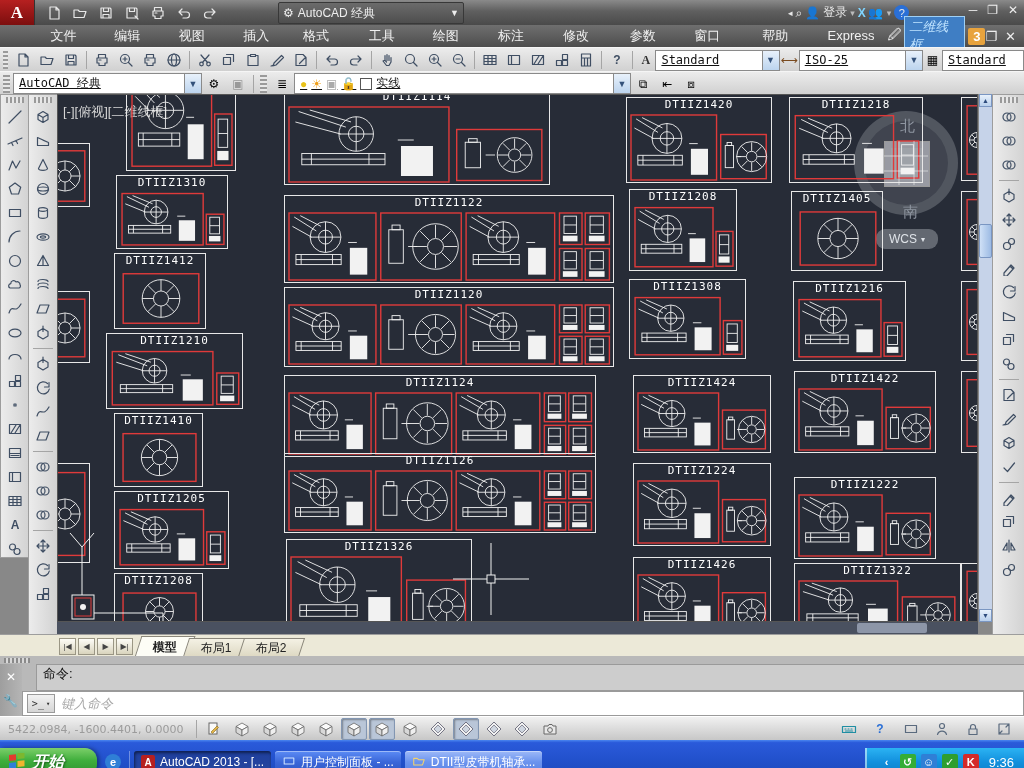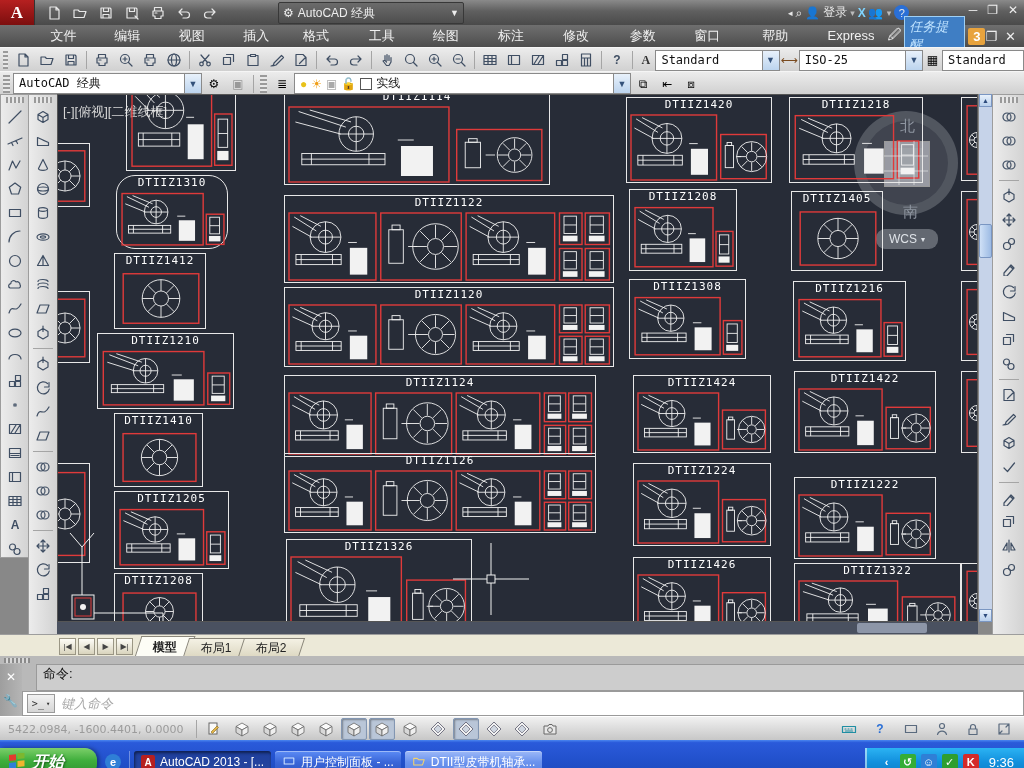--- a/index.html
+++ b/index.html
@@ -29,21 +29,21 @@
   #taskremind .tr-badge{background:#e8a33d;color:#fff;font-weight:bold;padding:1px 5px;border-radius:2px;}
   .docwin{display:flex;gap:8px;color:#eee;margin:0 8px 0 6px;}
   
   .toolrow{left:0;width:1024px;height:24px;background:linear-gradient(#ececec,#cfcfcf);
     border-top:1px solid #f5f5f5;border-bottom:1px solid #9d9d9d;display:flex;align-items:center;}
   #toolrow1{top:47px;} #toolrow2{top:71px;height:23px;}
   .grip{width:7px;height:18px;margin:0 3px;background:repeating-linear-gradient(#9a9a9a 0 2px,#e8e8e8 2px 4px);}
   .tbtn{width:22px;height:20px;display:flex;align-items:center;justify-content:center;border:1px solid transparent;border-radius:2px;}
   .tsep{width:1px;height:18px;background:#a5a5a5;margin:0 3px;}
   .combo{height:19px;background:#fff;border:1px solid #8a8a8a;display:flex;align-items:center;
-    font-size:12px;color:#111;padding-left:5px;position:relative;overflow:hidden;}
+    font-size:12px;color:#111;padding-left:5px;position:relative;overflow:hidden;text-decoration:underline;}
   .combo .carrow{position:absolute;right:0;top:0;width:16px;height:100%;
     background:linear-gradient(#e8f1fb,#bcd4ee);border-left:1px solid #8a8a8a;
     display:flex;align-items:center;justify-content:center;color:#33517a;font-size:9px;}
   .cadtext{font-family:"DejaVu Sans Mono",monospace;}
   
   .vstrip{top:94px;width:28px;background:linear-gradient(90deg,#ececec,#d2d2d2);border:1px solid #9d9d9d;}
   .vgrip{width:18px;height:6px;margin:2px auto;background:repeating-linear-gradient(90deg,#9a9a9a 0 2px,#e8e8e8 2px 4px);}
   .vbtn{width:24px;height:22px;margin:0 auto;display:flex;align-items:center;justify-content:center;border:1px solid transparent;border-radius:2px;}
   .vsep{width:20px;height:1px;background:#a5a5a5;margin:3px auto;}
   
@@ -194,21 +194,21 @@
         <div class="menu-item">绘图(D)</div>
         <div class="menu-item">标注(N)</div>
         <div class="menu-item">修改(M)</div>
         <div class="menu-item">参数(P)</div>
         <div class="menu-item">窗口(W)</div>
         <div class="menu-item">帮助(H)</div>
         <div class="menu-item">Express</div>
       </div>
     <div id="taskremind">
       <span>🖉</span>
-      <span class="tr-label">任务提醒</span>
+      <span class="tr-label">二维线框</span>
       <span class="tr-badge">3</span>
     </div>
     <div class="docwin" style="margin-left:auto;">
       <span>❐</span>
       <span>✕</span>
     </div>
   </div>
 
   <div id="toolrow1" class="abs toolrow">
     <div class="grip"></div>
@@ -1052,21 +1052,21 @@
           <line x1="44.8" y1="59.025999999999996" x2="44.8" y2="72.12100000000001" stroke="#f2f2f2" stroke-width="0.9"></line>
           <line x1="11.3848" y1="65.5735" x2="52.756" y2="65.5735" stroke="#f2f2f2" stroke-width="0.9"></line>
           <rect x="60.712" y="50.296" width="15.912" height="34.92" fill="#f2f2f2"></rect>
           <line x1="59.1208" y1="43.312" x2="67.0768" y2="43.312" stroke="#f2f2f2" stroke-width="0.9"></line>
           <rect x="87.64" y="40" width="17.34" height="51.3" fill="none" stroke="#e03a3a" stroke-width="1.4"></rect>
           <rect x="91.108" y="45.13" width="9.537" height="28.215" fill="none" stroke="#f2f2f2" stroke-width="0.9"></rect>
           <line x1="91.108" y1="59.494" x2="100.645" y2="59.494" stroke="#f2f2f2" stroke-width="0.9"></line>
           <rect x="90.241" y="76.936" width="11.271" height="9.234" fill="#f2f2f2"></rect>
         </svg>
       </div>
-      <div class="blk abs" style="left: 58px; top: 80px; width: 112px; height: 74px; border-radius: 19px;">
+      <div class="blk abs" style="left: 58px; top: 80px; width: 112px; height: 74px;">
         <div class="blk-label">DTIIZ1310</div>
         <svg width="112" height="74" style="top: 13px;">
           <rect x="5.04" y="4.53" width="81.12" height="51.41" fill="none" stroke="#e03a3a" stroke-width="1.4"></rect>
           <circle cx="39.1104" cy="23.037599999999998" r="11.8243" fill="none" stroke="#f2f2f2" stroke-width="0.9"></circle>
           <circle cx="39.1104" cy="23.037599999999998" r="5.3209349999999995" fill="none" stroke="#f2f2f2" stroke-width="0.9"></circle>
           <line x1="27.286099999999998" y1="23.037599999999998" x2="50.9347" y2="23.037599999999998" stroke="#f2f2f2" stroke-width="0.9"></line>
           <line x1="39.1104" y1="11.213299999999997" x2="39.1104" y2="34.8619" stroke="#f2f2f2" stroke-width="0.9"></line>
           <line x1="9.9072" y1="7.614599999999999" x2="32.01582" y2="18.307879999999997" stroke="#f2f2f2" stroke-width="0.9"></line>
           <line x1="15.5856" y1="6.5864" x2="35.56311" y2="14.760589999999997" stroke="#f2f2f2" stroke-width="0.9"></line>
           <line x1="8.2848" y1="14.812000000000001" x2="28.46853" y2="23.037599999999998" stroke="#f2f2f2" stroke-width="0.9"></line>
@@ -1091,21 +1091,21 @@
           <line x1="53.524" y1="31.5" x2="64.81" y2="31.5" stroke="#f2f2f2" stroke-width="0.9"></line>
           <line x1="51.32027142164759" y1="36.82027142164758" x2="59.30067855411896" y2="44.80067855411896" stroke="#f2f2f2" stroke-width="0.9"></line>
           <line x1="46" y1="39.024" x2="46" y2="50.31" stroke="#f2f2f2" stroke-width="0.9"></line>
           <line x1="40.679728578352425" y1="36.82027142164758" x2="32.69932144588105" y2="44.80067855411896" stroke="#f2f2f2" stroke-width="0.9"></line>
           <line x1="38.476" y1="31.5" x2="27.190000000000005" y2="31.500000000000004" stroke="#f2f2f2" stroke-width="0.9"></line>
           <line x1="40.679728578352425" y1="26.179728578352417" x2="32.69932144588104" y2="18.199321445881044" stroke="#f2f2f2" stroke-width="0.9"></line>
           <line x1="46" y1="23.976" x2="46" y2="12.690000000000001" stroke="#f2f2f2" stroke-width="0.9"></line>
           <line x1="51.32027142164759" y1="26.179728578352414" x2="59.30067855411896" y2="18.19932144588104" stroke="#f2f2f2" stroke-width="0.9"></line>
         </svg>
       </div>
-      <div class="blk abs" style="left: 39px; top: 238px; width: 137px; height: 76px;">
+      <div class="blk abs" style="left: 48px; top: 238px; width: 137px; height: 76px;">
         <div class="blk-label">DTIIZ1210</div>
         <svg width="137" height="76" style="top: 13px;">
           <rect x="5.29" y="4.55" width="100.62" height="53.35" fill="none" stroke="#e03a3a" stroke-width="1.4"></rect>
           <circle cx="47.550399999999996" cy="23.756" r="12.2705" fill="none" stroke="#f2f2f2" stroke-width="0.9"></circle>
           <circle cx="47.550399999999996" cy="23.756" r="5.521725" fill="none" stroke="#f2f2f2" stroke-width="0.9"></circle>
           <line x1="35.2799" y1="23.756" x2="59.820899999999995" y2="23.756" stroke="#f2f2f2" stroke-width="0.9"></line>
           <line x1="47.550399999999996" y1="11.485499999999998" x2="47.550399999999996" y2="36.0265" stroke="#f2f2f2" stroke-width="0.9"></line>
           <line x1="11.327200000000001" y1="7.7509999999999994" x2="40.1881" y2="18.8478" stroke="#f2f2f2" stroke-width="0.9"></line>
           <line x1="18.3706" y1="6.683999999999999" x2="43.869249999999994" y2="15.16665" stroke="#f2f2f2" stroke-width="0.9"></line>
           <line x1="9.3148" y1="15.220000000000002" x2="36.506949999999996" y2="23.756" stroke="#f2f2f2" stroke-width="0.9"></line>

